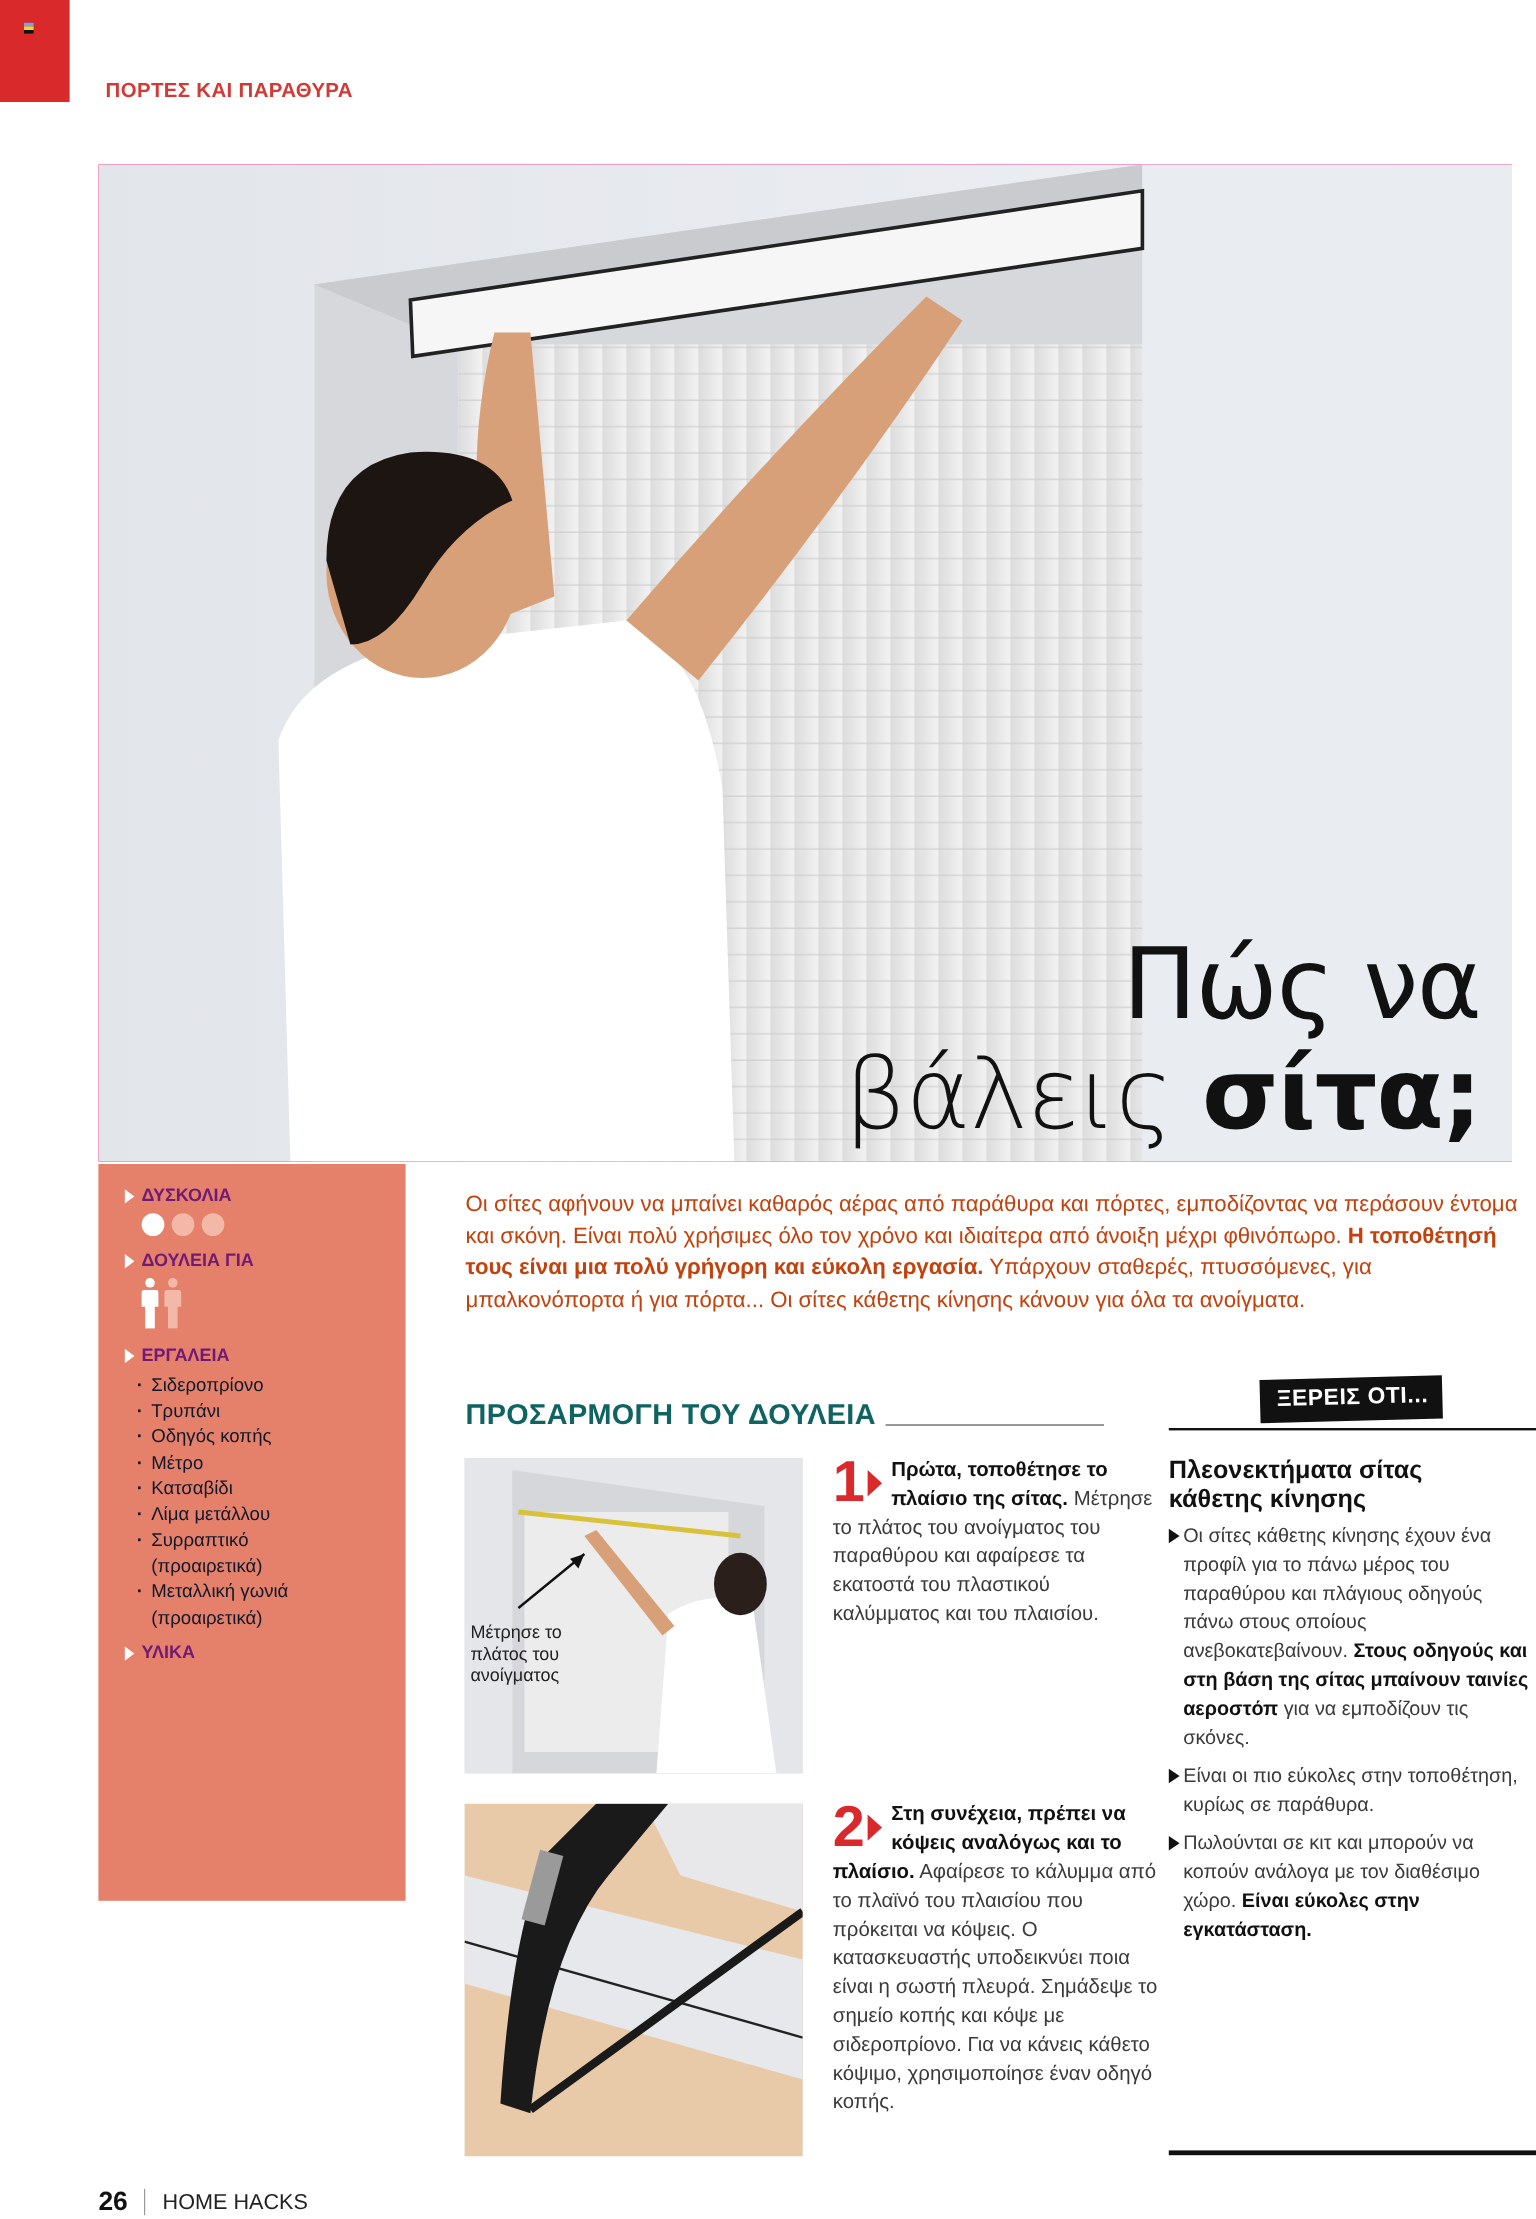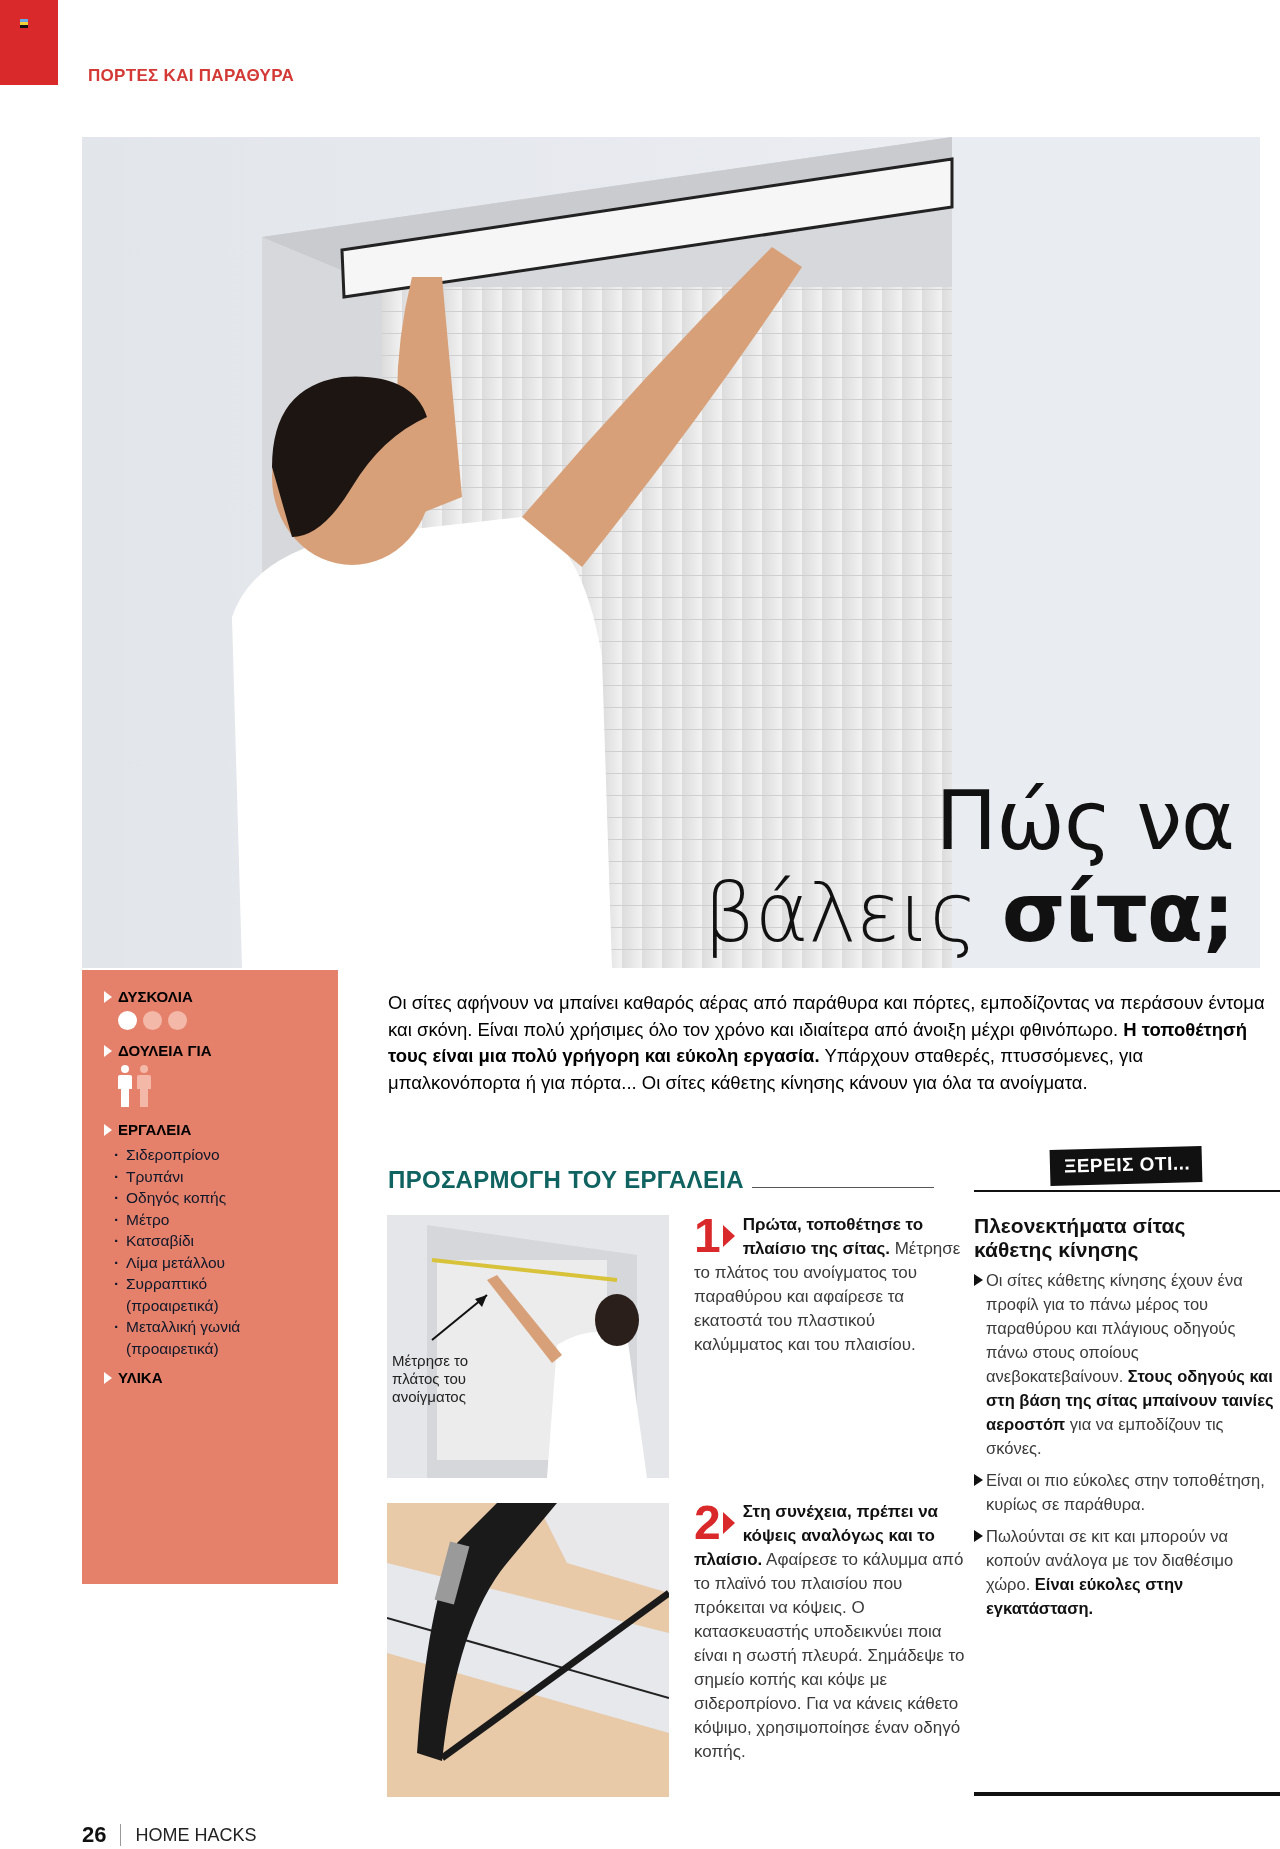--- a/index.html
+++ b/index.html
@@ -14,38 +14,38 @@
 
   
   .hero { position: absolute; left: 82px; top: 137px; width: 1178px; height: 831px; overflow: hidden; background: #ec4899; }
   .hero svg { position: absolute; left: 0; top: 0; }
   .hero-title { position: absolute; right: 26px; top: 638px; text-align: right; font-family: "DejaVu Sans", sans-serif; font-size: 82px; line-height: 92px; font-weight: 300; color: #111; letter-spacing: -1px; }
   .hero-title .l1 { display: block; font-weight: 400; }
   .hero-title b { font-weight: 700; }
 
   
   .info-box { position: absolute; left: 82px; top: 970px; width: 256px; height: 614px; background: #e5806a; padding: 18px 0 0 22px; }
-  .info-head { display: flex; align-items: center; font-size: 15px; font-weight: 700; color: #000000; margin-bottom: 6px; }
+  .info-head { display: flex; align-items: center; font-size: 15px; font-weight: 700; color: #701a75; margin-bottom: 6px; }
   .tri { width: 0; height: 0; border-top: 6px solid transparent; border-bottom: 6px solid transparent; border-left: 8px solid #fff; margin-right: 6px; }
   .dots { display: flex; gap: 6px; margin: 4px 0 12px 14px; }
   .dot { width: 19px; height: 19px; border-radius: 50%; background: #f3b8a8; }
   .dot.on { background: #ffffff; }
   .people { display: flex; gap: 5px; margin: 4px 0 14px 14px; height: 42px; }
   .person { position: relative; width: 14px; height: 42px; }
   .person .head { position: absolute; left: 3px; top: 0; width: 8px; height: 8px; border-radius: 50%; }
   .person .body { position: absolute; left: 0; top: 10px; width: 14px; height: 14px; border-radius: 2px 2px 0 0; }
   .person .legs { position: absolute; left: 3px; top: 22px; width: 8px; height: 20px; }
   .person.on .head, .person.on .body, .person.on .legs { background: #ffffff; }
   .person.off .head, .person.off .body, .person.off .legs { background: #f3b8a8; }
   .info-list { list-style: none; margin: 0 0 10px 10px; font-size: 15.5px; line-height: 21.5px; color: #0f172a; }
   .info-list li { position: relative; padding-left: 12px; }
   .info-list li::before { content: "·"; position: absolute; left: 0; top: 0; font-weight: 700; }
 
   
-  .intro { position: absolute; left: 388px; top: 990px; width: 880px; font-size: 18.5px; line-height: 26.5px; color: #000000; }
+  .intro { position: absolute; left: 388px; top: 990px; width: 880px; font-size: 18.5px; line-height: 26.5px; color: #c2410c; }
   .intro b { font-weight: 700; }
 
   
   .sec-head { position: absolute; left: 388px; top: 1166px; display: flex; align-items: flex-end; }
   .sec-head h2 { font-size: 24px; font-weight: 700; color: #0f6360; letter-spacing: 0.3px; }
   .sec-head .rule { width: 182px; height: 1px; background: #555; margin-left: 8px; margin-bottom: 6px; }
 
   .photo { position: absolute; left: 387px; width: 282px; overflow: hidden; }
   .photo1 { top: 1215px; height: 263px; background: #e6e8ec; }
   .photo2 { top: 1503px; height: 294px; background: #efe9e4; }
@@ -166,21 +166,21 @@
   </ul>
   <div class="info-head">
       <span class="tri"></span>
       <span>ΥΛΙΚΑ</span>
     </div>
 </div>
 
 <p class="intro"><span>Οι σίτες αφήνουν να μπαίνει καθαρός αέρας από παράθυρα και πόρτες, εμποδίζοντας να περάσουν έντομα και σκόνη. Είναι πολύ χρήσιμες όλο τον χρόνο και ιδιαίτερα από άνοιξη μέχρι φθινόπωρο. </span><b>Η τοποθέτησή τους είναι μια πολύ γρήγορη και εύκολη εργασία.</b><span> Υπάρχουν σταθερές, πτυσσόμενες, για μπαλκονόπορτα ή για πόρτα... Οι σίτες κάθετης κίνησης κάνουν για όλα τα ανοίγματα.</span></p>
 
 <div class="sec-head">
-  <h2>ΠΡΟΣΑΡΜΟΓΗ ΤΟΥ ΕΡΓΑΛΕΙΑ</h2>
+  <h2>ΠΡΟΣΑΡΜΟΓΗ ΤΟΥ ΔΟΥΛΕΙΑ</h2>
   <span class="rule"></span>
 </div>
 
 <div class="photo photo1">
   <svg width="282" height="263" viewBox="0 0 282 263">
     <rect width="282" height="263" fill="#e4e6ea"></rect>
     <polygon points="40,10 250,40 250,263 40,263" fill="#d5d7db"></polygon>
     <rect x="50" y="45" width="170" height="200" fill="#ececec"></rect>
     <line x1="45" y1="45" x2="230" y2="65" stroke="#d8c23a" stroke-width="4"></line>
     <path d="M170,130 Q200,110 240,120 L260,263 L160,263 Z" fill="#ffffff"></path>

